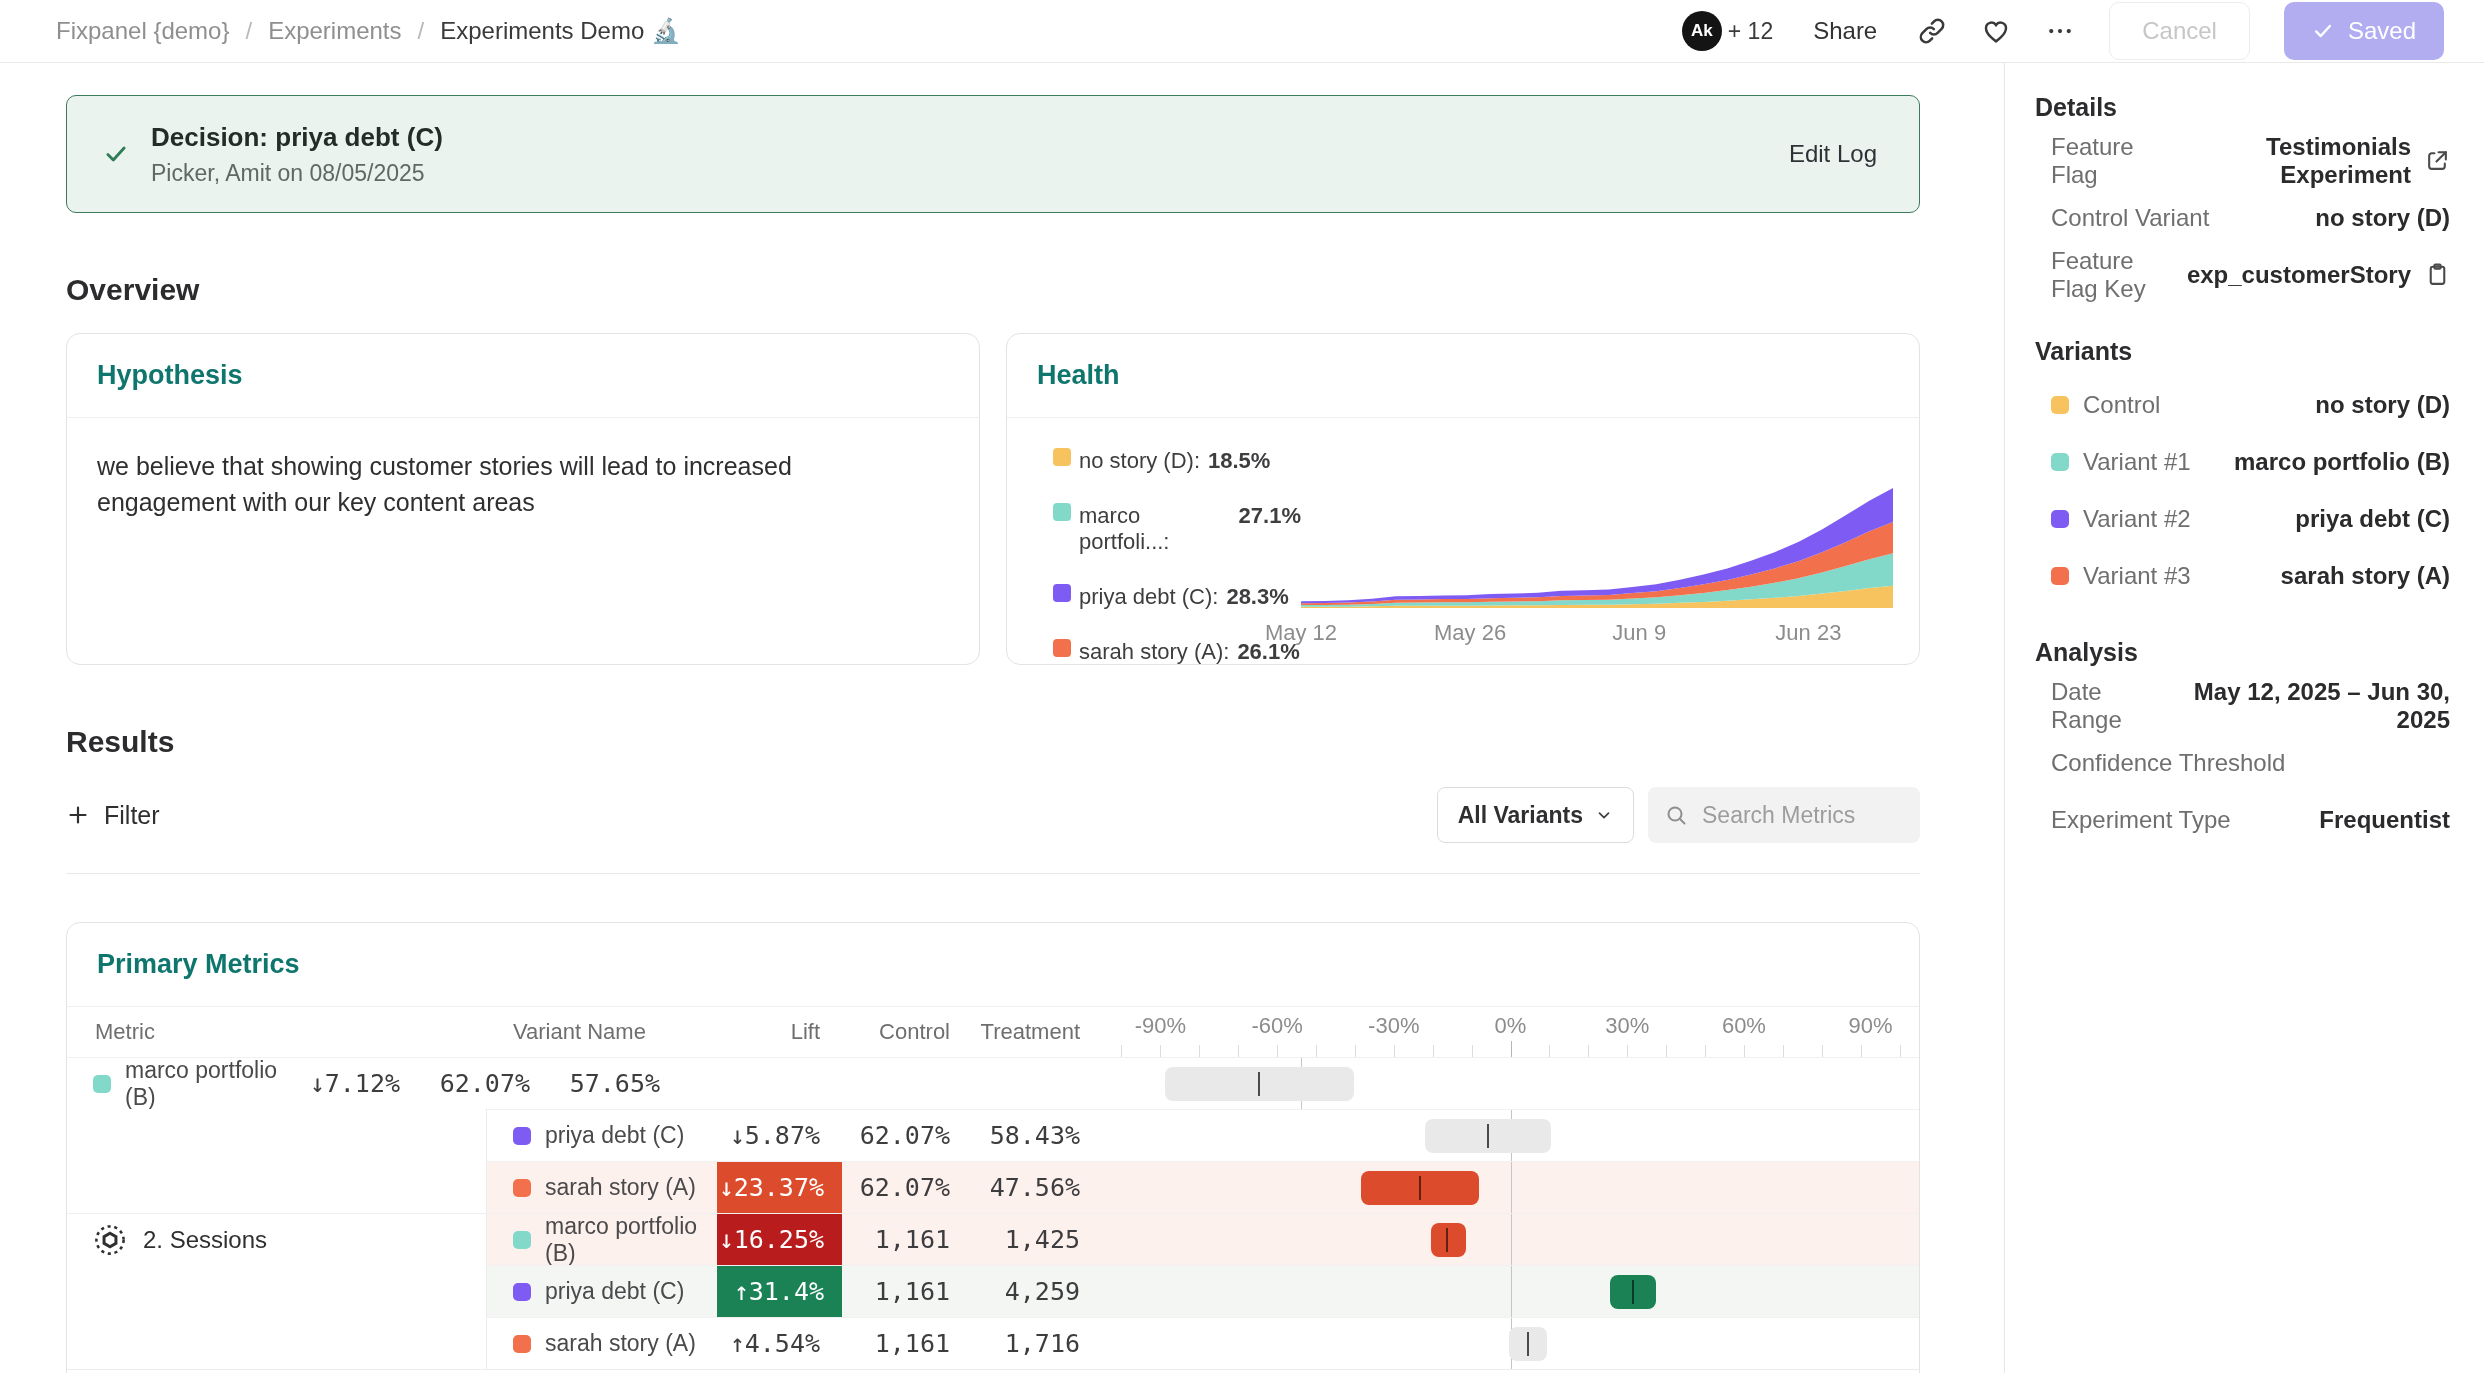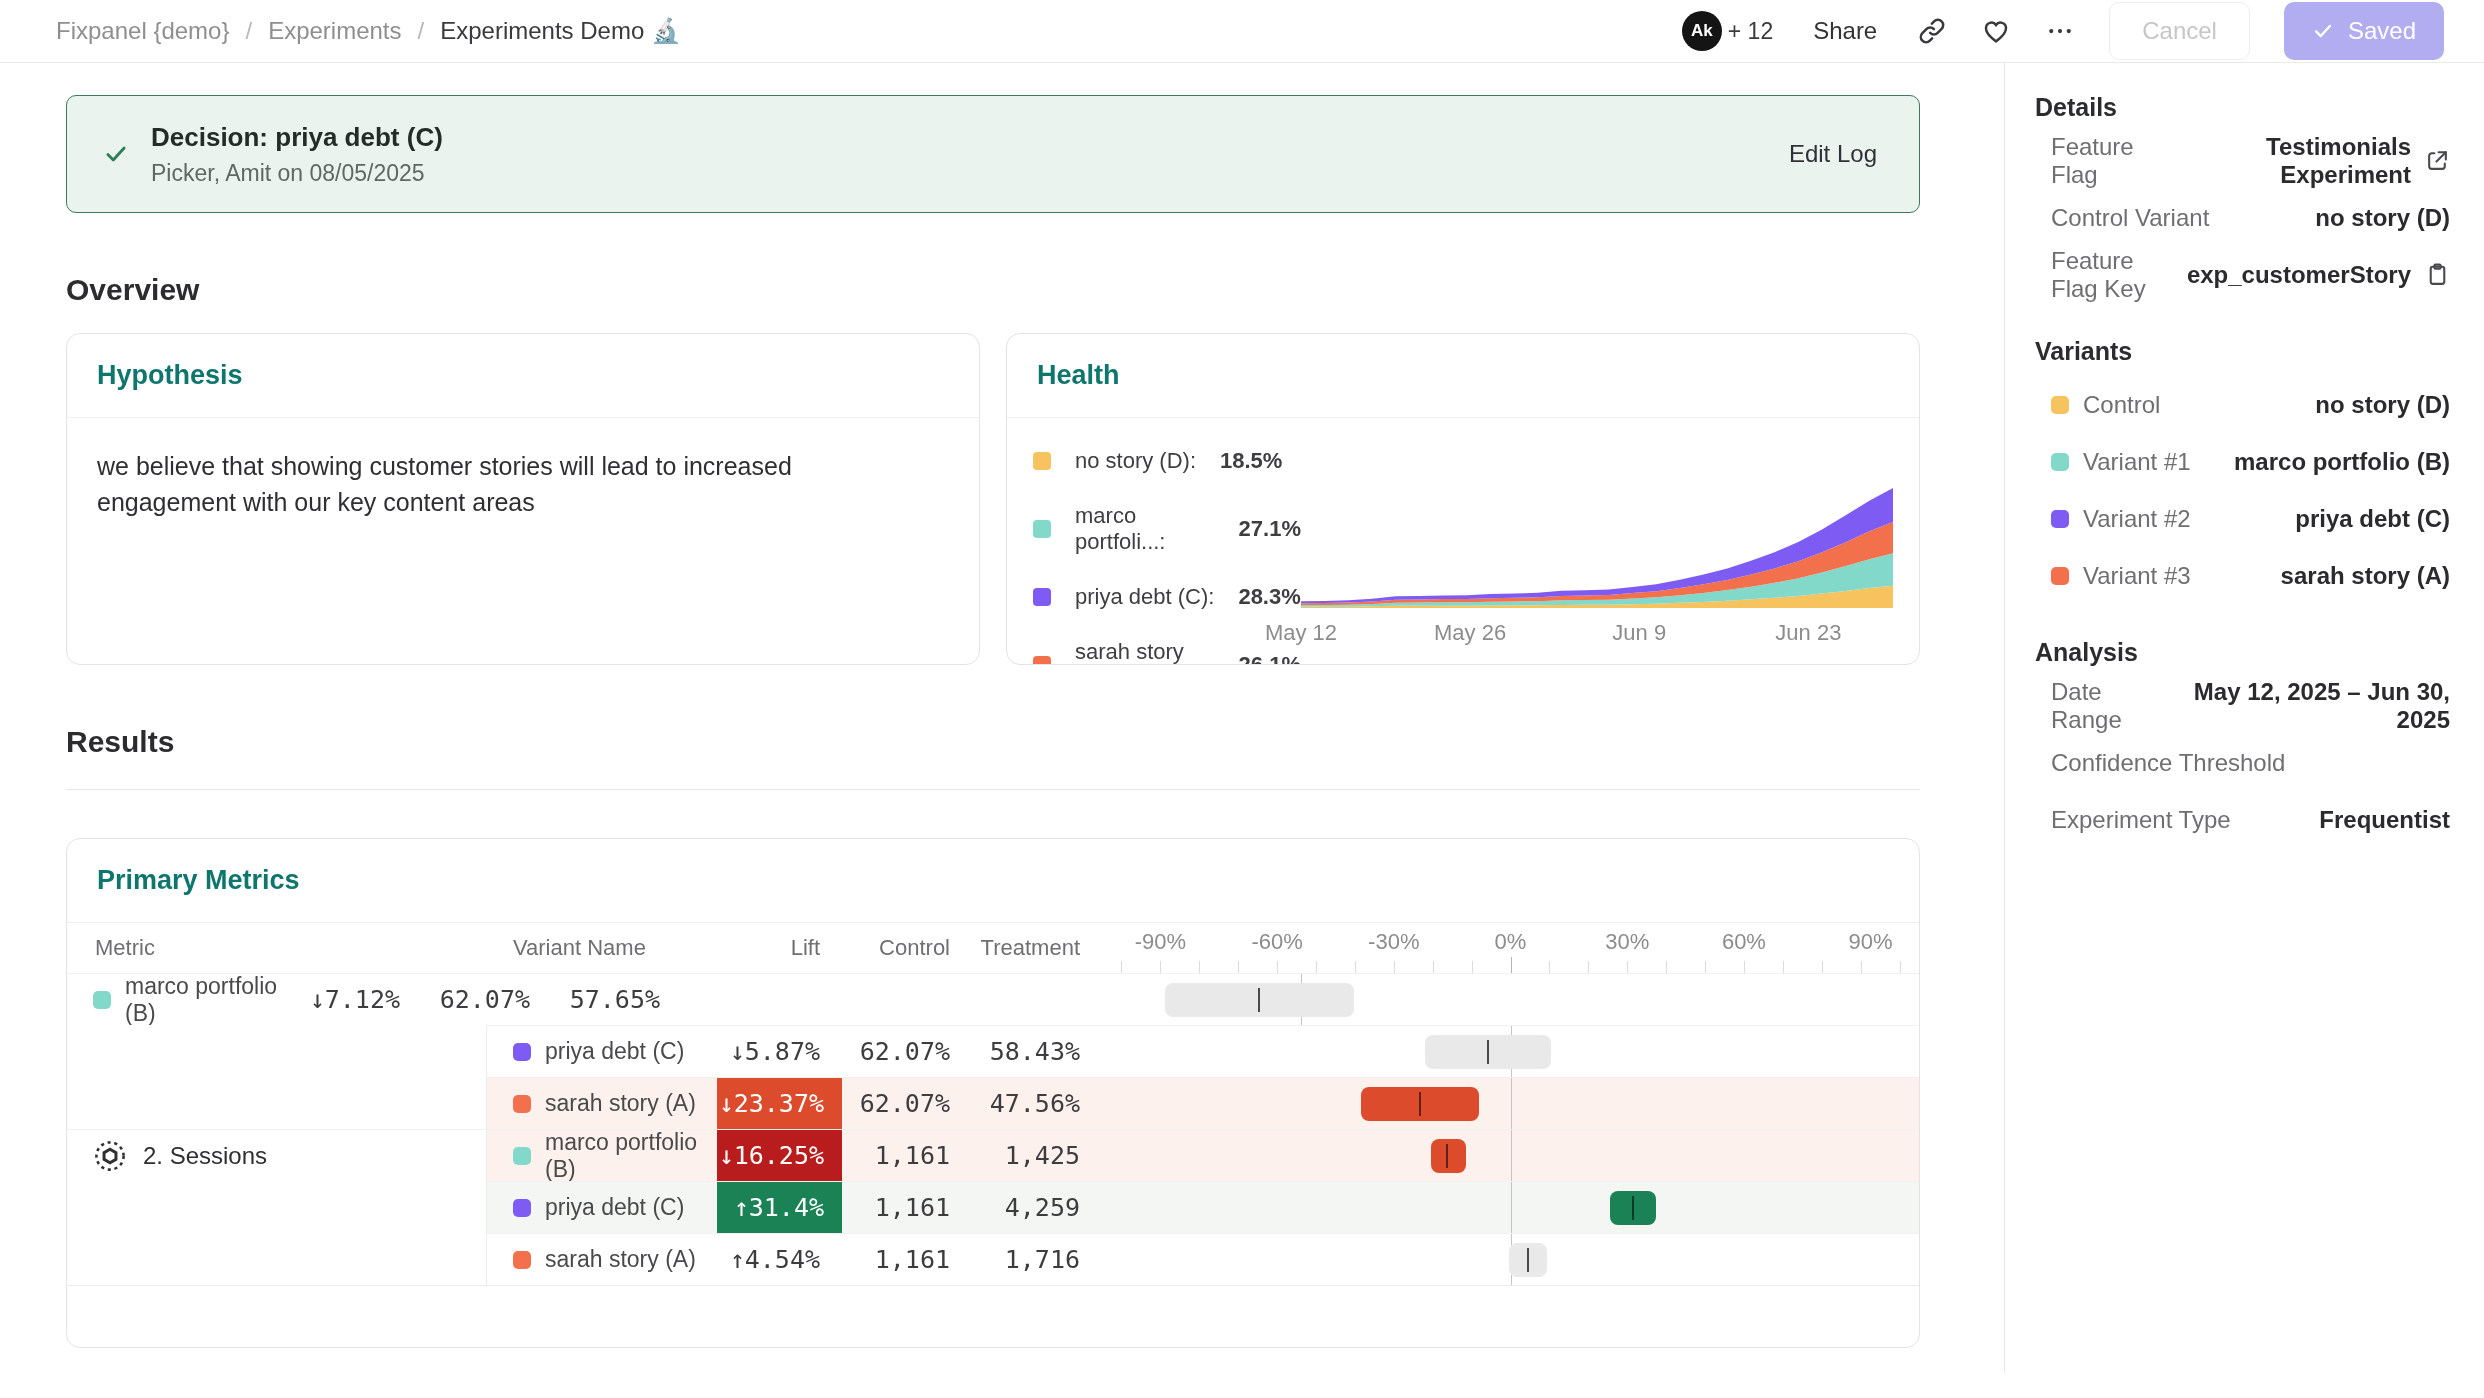--- a/index.html
+++ b/index.html
@@ -47,21 +47,21 @@
 
   
   .cards{display:flex;gap:26px;margin-top:26px;}
   .card{background:#fff;border:1px solid #e3e3e3;border-radius:14px;flex:1;overflow:hidden;}
   .card-title{padding:26px 30px;font-size:27px;font-weight:700;color:#0f766e;border-bottom:1px solid #efefef;}
   .cards .card{height:332px;}
   .hyp-body{padding:30px;font-size:25px;line-height:1.45;color:#2f2f31;max-width:880px;}
 
   .health-body{display:flex;padding:14px 26px 6px 26px;}
   .legend{width:268px;padding-top:16px;}
-  .legend-item{display:flex;align-items:center;gap:24px;margin-bottom:29px;font-size:22px;color:#3e3e40;}
+  .legend-item{display:flex;align-items:flex-start;gap:8px;margin-bottom:29px;font-size:22px;color:#3e3e40;margin-left:20px;}
   .legend-swatch{width:18px;height:18px;border-radius:4px;flex:none;}
   .legend-val{font-weight:700;}
   .areachart{flex:1;position:relative;padding-top:8px;}
   .areachart svg{display:block;width:100%;height:172px;}
   .xlabels{position:relative;height:34px;}
   .xlab{position:absolute;top:8px;transform:translateX(-50%);font-size:22px;color:#8c8c8c;white-space:nowrap;}
 
   
   .toolbar{margin-top:28px;display:flex;align-items:center;}
   .filter-btn{display:flex;align-items:center;gap:14px;background:none;border:none;font-family:inherit;
@@ -232,20 +232,43 @@
                   <span class="xlab" style="left: 57.14%;">Jun 9</span>
                   <span class="xlab" style="left: 85.71%;">Jun 23</span>
                 </div>
             </div>
           </div>
         </section>
       </div>
 
       <h2 class="sect">Results</h2>
 
+      <div class="toolbar">
+        <button class="filter-btn">
+          <svg viewBox="0 0 24 24" fill="none" stroke="currentColor" stroke-width="2.2" stroke-linecap="round">
+              <path d="M12 4.5v15M4.5 12h15"></path>
+            </svg>
+          <span>Filter</span>
+        </button>
+        <div class="toolbar-right">
+          <button class="variants-dd">
+            <span>All Variants</span>
+            <svg viewBox="0 0 24 24" fill="none" stroke="currentColor" stroke-width="2.4" stroke-linecap="round" stroke-linejoin="round">
+                <path d="M6 9.5l6 6 6-6"></path>
+              </svg>
+          </button>
+          <div class="searchbox">
+            <svg viewBox="0 0 24 24" fill="none" stroke="currentColor" stroke-width="2" stroke-linecap="round">
+                <circle cx="11" cy="11" r="6.5"></circle>
+                <path d="M16 16l4.5 4.5"></path>
+              </svg>
+            <input type="text" placeholder="Search Metrics" style="">
+          </div>
+        </div>
+      </div>
 
       <div class="hr"></div>
 
       <section class="card primary">
         <div class="card-title">Primary Metrics</div>
         <div id="mtable">
             <div class="mhead">
               <div class="mh col-metric">Metric</div>
               <div class="mh col-variant">Variant Name</div>
               <div class="mh col-lift">Lift</div>

